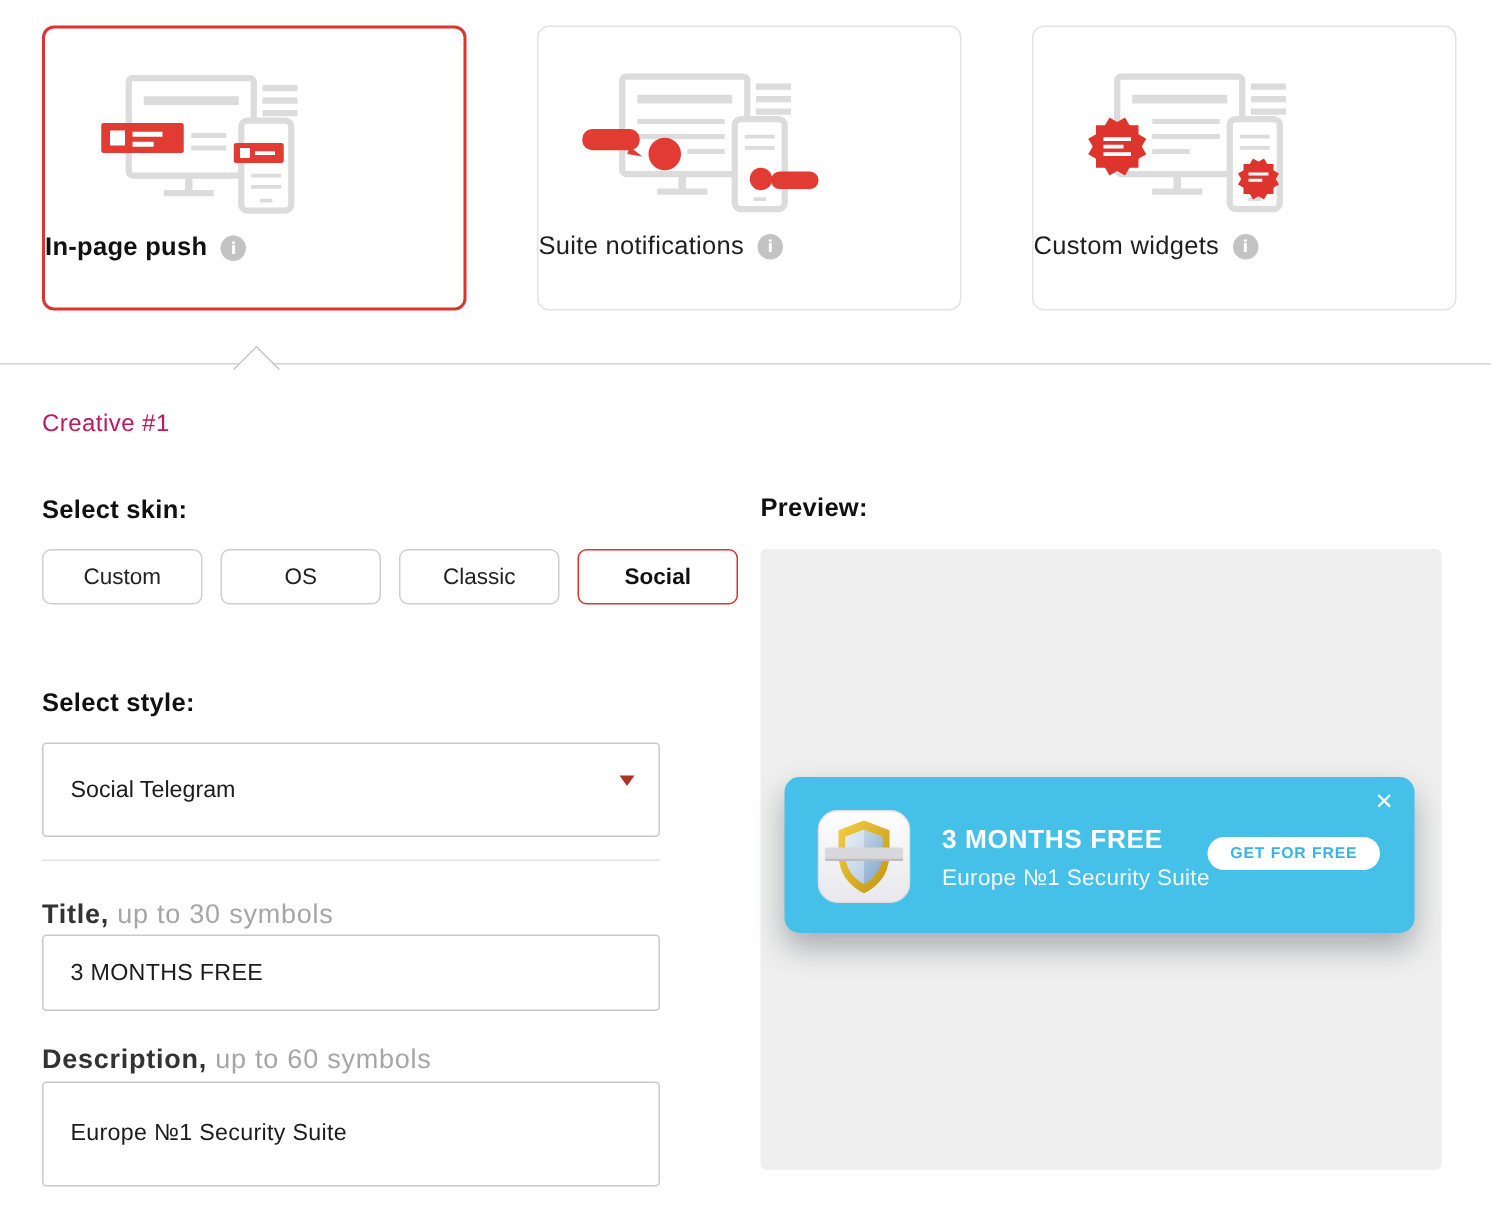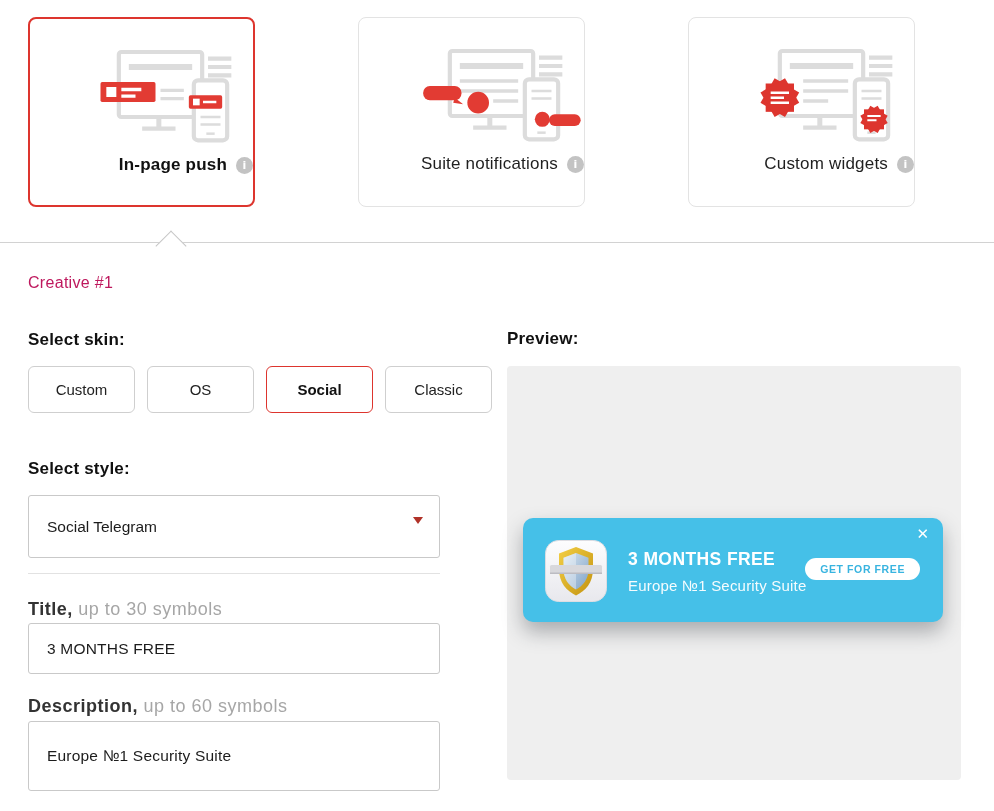--- a/index.html
+++ b/index.html
@@ -1,23 +1,23 @@
 <!DOCTYPE html>
 <html><head>
 <meta charset="utf-8">
 <style>
   * { margin:0; padding:0; box-sizing:border-box; }
   html,body { background:#fff; }
   body { font-family:"Liberation Sans", sans-serif; color:#1c1c1c; }
   #app { position:relative; width:994px; height:811px; background:#fff; overflow:hidden; }
 
   
-  .type-card { position:absolute; top:17px; width:227px; height:190px; background:#fff;
+  .type-card { position:absolute; top:17px; width:283px; height:190px; background:#fff;
     border:1px solid #e3e3e3; border-radius:8px; cursor:pointer;
-    display:flex; flex-direction:column; align-items:flex-end; }
+    display:flex; flex-direction:column; align-items:flex-start; }
   .type-card.selected { border:2px solid #dd352e; }
   .card-icon { margin-top:28px; height:100px; }
   .card-label-row { display:flex; align-items:center; gap:9px; margin-top:8px; }
   .card-label { font-size:17px; color:#1f1f1f; letter-spacing:.2px; }
   .type-card.selected .card-label { font-weight:bold; color:#111; }
   .info-icon { width:17px; height:17px; border-radius:50%; background:#c3c3c3; color:#fff;
     font-size:11px; font-weight:bold; display:inline-flex; align-items:center; justify-content:center;
     font-family:"DejaVu Sans", sans-serif; }
 
   
@@ -26,21 +26,21 @@
     border-top:1px solid #c6c6c6; border-left:1px solid #c6c6c6; transform:rotate(45deg); z-index:2; }
 
   
   .creative-label { position:absolute; left:28px; top:274px; font-size:16px; color:#be185d; letter-spacing:.3px; }
   .section-heading { position:absolute; font-size:17px; font-weight:bold; color:#111; letter-spacing:.2px; }
   #skin-heading { left:28px; top:330px; }
   #style-heading { left:28px; top:459px; }
   #preview-heading { left:507px; top:329px; }
 
   .skin-row { position:absolute; left:28px; top:366px; display:flex; gap:12px; }
-  .skin-btn { width:107px; height:47px; border:1px solid #cfcfcf; border-radius:6px; background:#fff;
+  .skin-btn { width:107px; height:37px; border:1px solid #cfcfcf; border-radius:6px; background:#fff;
     font-size:15px; color:#222; display:flex; align-items:center; justify-content:center; cursor:pointer;
     font-family:"Liberation Sans", sans-serif; }
   .skin-btn.selected { border:1.5px solid #dd352e; font-weight:bold; color:#111; }
 
   .dropdown { position:absolute; left:28px; top:495px; width:412px; height:63px; border:1px solid #c9c9c9;
     border-radius:3px; background:#fff; display:flex; align-items:center; cursor:pointer; }
   .dropdown-value { padding-left:18px; font-size:15.5px; color:#1c1c1c; }
   .dropdown-caret { position:absolute; right:16px; top:21px; width:0; height:0;
     border-left:5px solid transparent; border-right:5px solid transparent; border-top:7px solid #b03228; }
 
@@ -159,22 +159,22 @@
   <div class="top-divider"></div>
   <div class="notch"></div>
 
   <div class="creative-label">Creative #1</div>
 
   <div class="section-heading" id="skin-heading">Select skin:</div>
 
   <div class="skin-row">
     <button class="skin-btn">Custom</button>
     <button class="skin-btn">OS</button>
+    <button class="skin-btn">Classic</button>
     <button class="skin-btn selected">Social</button>
-    <button class="skin-btn">Classic</button>
   </div>
 
   <div class="section-heading" id="style-heading">Select style:</div>
 
   <div class="dropdown">
     <span class="dropdown-value">Social Telegram</span>
     <span class="dropdown-caret"></span>
   </div>
 
   <div class="form-divider"></div>

